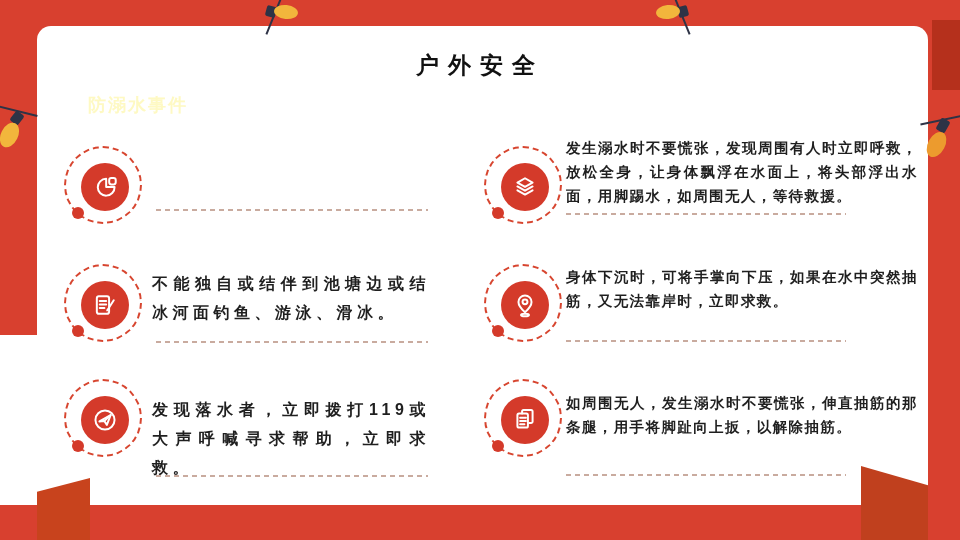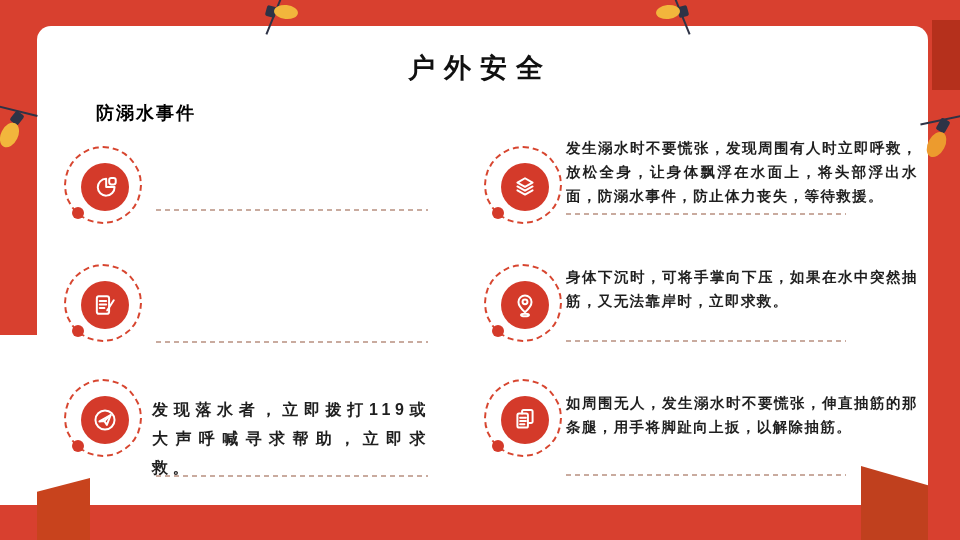--- a/index.html
+++ b/index.html
@@ -5,23 +5,23 @@
   html,body {margin:0; padding:0; background:#fff;}
   .stage {position:relative; width:960px; height:540px; overflow:hidden;
           background:#d8402f;
           font-family:"Liberation Sans","DejaVu Sans",sans-serif;}
   .card {position:absolute; left:37px; top:26px; width:891px; height:479px;
          background:#ffffff; border-radius:14px 14px 0 0;}
   .left-white {position:absolute; left:0; top:335px; width:37px; height:170px; background:#ffffff;}
   .corner-dark {position:absolute; left:932px; top:20px; width:28px; height:70px; background:#b5301c;}
 
   .title {position:absolute; left:0; top:50px; width:960px; text-align:center;
-          font-size:27px; font-weight:700; letter-spacing:9px; color:#111; margin:0;}
+          font-size:23px; font-weight:700; letter-spacing:9px; color:#111; margin:0;}
   .subtitle {position:absolute; left:88px; top:93px; font-size:18px; font-weight:700;
-             letter-spacing:2px; color:#000000; margin:8px;}
+             letter-spacing:2px; color:#fef9c3; margin:0;}
 
   .ring {position:absolute; width:78px; height:78px; box-sizing:border-box;
          border:2px dashed #d7452f; border-radius:50%;}
   .disc {position:absolute; left:15px; top:15px; width:48px; height:48px;
          background:#d43a2a; border-radius:50%;
          display:flex; align-items:center; justify-content:center;}
   .dot  {position:absolute; left:6px; top:59px; width:12px; height:12px;
          background:#d43a2a; border-radius:50%;}
   #ring1 {left:64px;  top:146px;}
   #ring2 {left:64px;  top:264px;}
@@ -107,20 +107,21 @@
         <rect x="5" y="4.5" width="10.5" height="15" rx="1.8"></rect>
         <line x1="7.5" y1="8.5" x2="13" y2="8.5"></line>
         <line x1="7.5" y1="11.5" x2="13" y2="11.5"></line>
         <line x1="7.5" y1="14.5" x2="11.5" y2="14.5"></line>
         <line x1="14" y1="16.5" x2="19.5" y2="8"></line>
         <path d="M13.2 17.5 l0.5 -2 l1.5 1 z" fill="#fff" stroke="none"></path>
       </svg>
     </div>
     <div class="dot"></div>
   </div>
+  <p class="tip lcol" id="t2">不能独自或结伴到池塘边或结冰河面钓鱼、游泳、滑冰。</p>
   <div class="sep" id="s2"></div>
 
   <div class="ring" id="ring3">
     <div class="disc">
       <svg class="icon-svg" width="28" height="28" viewBox="0 0 24 24">
         <circle cx="12" cy="12" r="8.2"></circle>
         <path d="M7.2 13.2 L16.8 7.8 L13.6 16.2 L11.4 12.9 Z"></path>
         <line x1="11.4" y1="12.9" x2="16.8" y2="7.8"></line>
       </svg>
     </div>
@@ -132,21 +133,21 @@
   <div class="ring" id="ring4">
     <div class="disc">
       <svg class="icon-svg" width="28" height="28" viewBox="0 0 24 24">
         <path d="M12 4.5 L18.5 8.2 L12 11.9 L5.5 8.2 Z"></path>
         <path d="M5.5 11.5 L12 15.2 L18.5 11.5"></path>
         <path d="M5.5 14.8 L12 18.5 L18.5 14.8"></path>
       </svg>
     </div>
     <div class="dot"></div>
   </div>
-  <p class="tip rcol" id="t4">发生溺水时不要慌张，发现周围有人时立即呼救，放松全身，让身体飘浮在水面上，将头部浮出水面，防溺水事件，防止体力丧失，等待救援。</p>
+  <p class="tip rcol" id="t4">发生溺水时不要慌张，发现周围有人时立即呼救，放松全身，让身体飘浮在水面上，将头部浮出水面，用脚踢水，如周围无人，等待救援。</p>
   <div class="sep" id="s4"></div>
 
   <div class="ring" id="ring5">
     <div class="disc">
       <svg class="icon-svg" width="28" height="28" viewBox="0 0 24 24">
         <path d="M12 3.8 C8.9 3.8 6.4 6.3 6.4 9.4 C6.4 13.2 12 18.2 12 18.2 C12 18.2 17.6 13.2 17.6 9.4 C17.6 6.3 15.1 3.8 12 3.8 Z"></path>
         <circle cx="12" cy="9.3" r="2.1"></circle>
         <ellipse cx="12" cy="20.6" rx="3.4" ry="1.1"></ellipse>
       </svg>
     </div>

